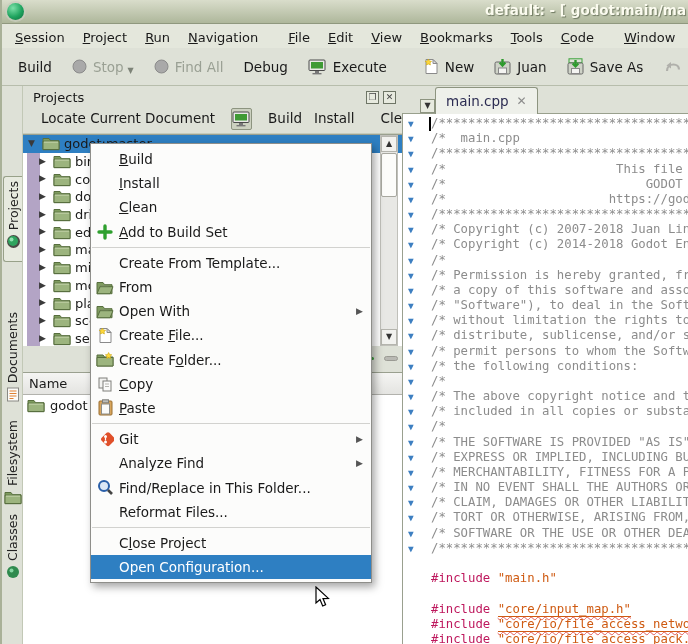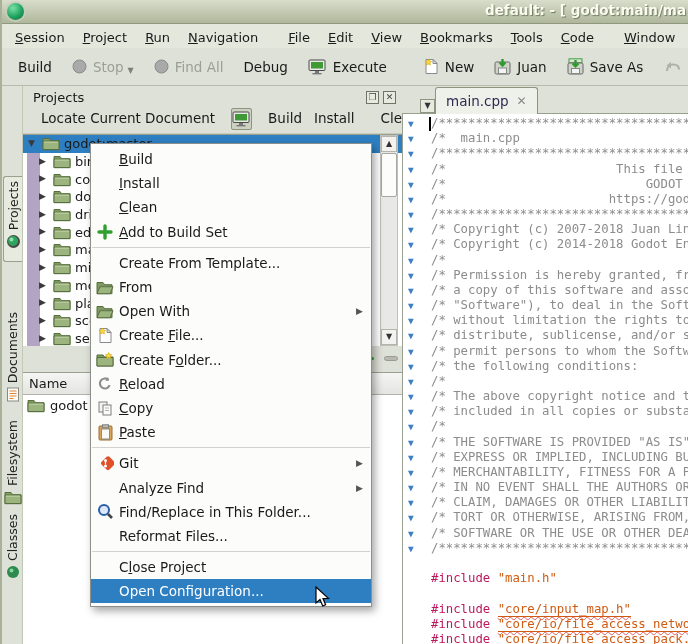--- a/index.html
+++ b/index.html
@@ -546,29 +546,20 @@
           <path d="M1 3h6l1.6 2H17v9H1z" fill="#7f9c5f" stroke="#586f3f"></path>
           <path d="M1 5.5h16v8.5H1z" fill="#9cb47e" stroke="#586f3f"></path>
           <path d="M12.6 0.5l1 2 2.2.3-1.6 1.5.4 2.2-2-1-2 1 .4-2.2-1.6-1.5 2.2-.3z" fill="#ffd93d" stroke="#c9a40a" stroke-width=".6"></path>
         </svg>
       </span>
       <span>Create F<u>o</u>lder...</span>
     </div>
     <div class="cm-item">
       <span class="icon cm-icon">
         <svg width="16" height="16">
-          <path d="M12.6 9.2A5 5 0 1 1 11.5 4" fill="none" stroke="#8f8f8f" stroke-width="2.2"></path>
-          <path d="M11 1l1 3.5L8.5 5z" fill="#8f8f8f"></path>
-        </svg>
-      </span>
-      <span><u>R</u>eload</span>
-    </div>
-    <div class="cm-item">
-      <span class="icon cm-icon">
-        <svg width="16" height="16">
           <rect x="2" y="2" width="8" height="10" fill="#f3f3f1" stroke="#7e7e7a"></rect>
           <rect x="6" y="5" width="8" height="10" fill="#fbfbfa" stroke="#7e7e7a"></rect>
           <path d="M8 8h4M8 10.5h4" stroke="#b5b5b0"></path>
         </svg>
       </span>
       <span><u>C</u>opy</span>
     </div>
     <div class="cm-item">
       <span class="icon cm-icon">
         <svg width="15" height="17">

